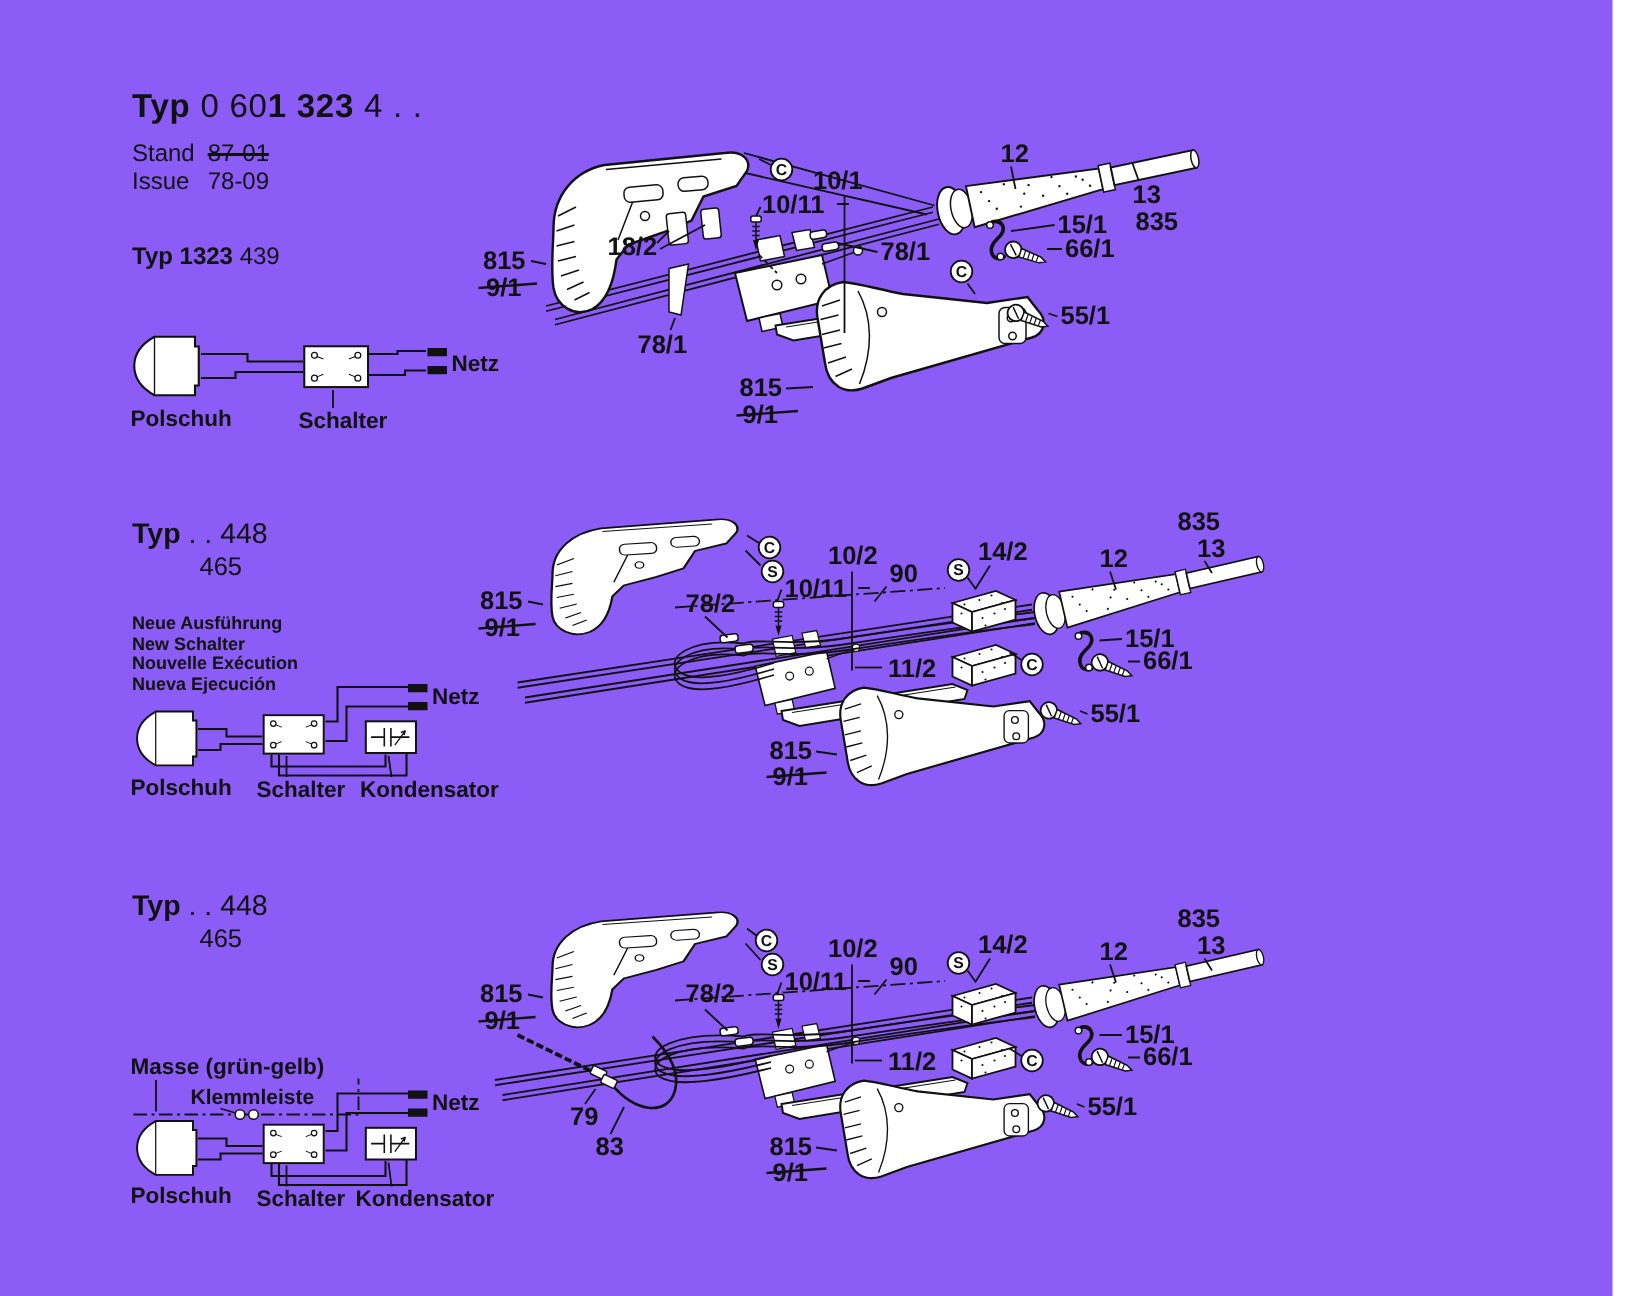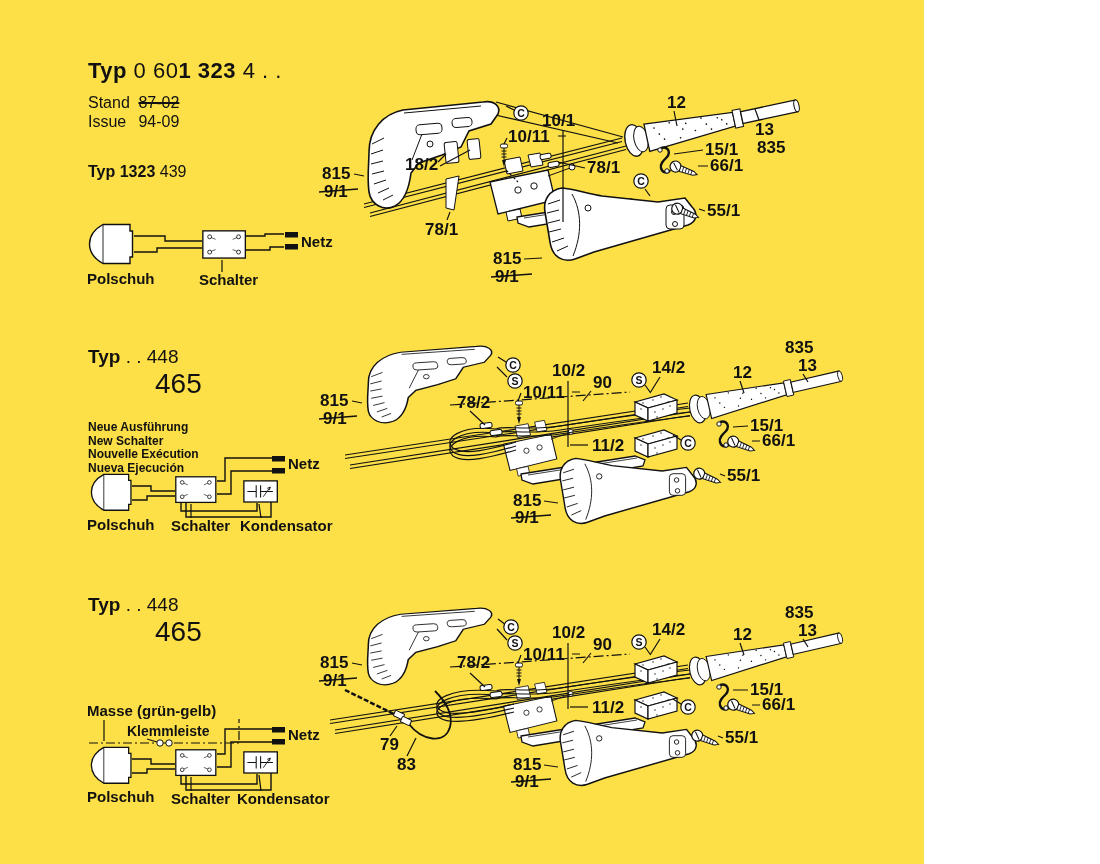--- a/index.html
+++ b/index.html
@@ -1,26 +1,26 @@
 <!DOCTYPE html>
 <html><head>
 <meta charset="utf-8">
 <style>
   html,body{margin:0;padding:0;background:#fff;}
-  #page{position:relative;width:924px;height:864px;background:#fde047;overflow:hidden;
+  #page{position:relative;width:1075px;height:864px;background:#8b5cf6;overflow:hidden;
         font-family:"Liberation Sans",sans-serif;color:#111;}
   .abs{position:absolute;}
   .b{font-weight:bold;}
   .strike{text-decoration:line-through;text-decoration-thickness:2px;}
   .typline{font-size:22px;letter-spacing:.5px;white-space:nowrap;}
   .stdrow{font-size:16px;line-height:19px;}
   .stdrow .lab{display:inline-block;width:46px;}
   .typ2{font-size:16px;white-space:nowrap;}
   .sec-typ{font-size:19px;white-space:nowrap;}
-  .sec-typ2{font-size:28px;margin-left:67px;}
+  .sec-typ2{font-size:17px;margin-left:45px;}
   .execs{margin-top:21px;font-size:12px;font-weight:bold;line-height:13.5px;}
   .footer{font-size:13px;line-height:16px;color:#222;}
   svg{overflow:visible;}
   text{fill:#111;}
   .callout{font:bold 17px "Liberation Sans",sans-serif;}
   .circ{font:bold 10.5px "Liberation Sans",sans-serif;text-anchor:middle;}
   .wlabel{font:bold 15px "Liberation Sans",sans-serif;}
   .wlabel-sm{font:bold 14px "Liberation Sans",sans-serif;}
   .ln{stroke:#111;stroke-width:1.2;fill:none;}
   .wire{stroke:#111;stroke-width:1.4;fill:none;}
@@ -140,25 +140,25 @@
   </svg>
 
   <div class="abs" style="left:88px;top:58px;">
     <div class="typline">
       <span class="b">Typ</span>
       <span>0 60</span><span class="b">1 323</span>
       <span>4 . .</span>
     </div>
     <div class="stdrow" style="margin-top:9px;">
       <span class="lab">Stand</span>
-      <span class="strike">87-02</span>
+      <span class="strike">87-01</span>
     </div>
     <div class="stdrow">
       <span class="lab">Issue</span>
-      <span>94-09</span>
+      <span>78-09</span>
     </div>
     <div class="typ2" style="margin-top:32px;">
       <span class="b">Typ 1323</span>
       <span>439</span>
     </div>
   </div>
 
   <svg class="abs" style="left:85px;top:220px;" width="250" height="78" viewBox="0 0 250 78">
     <g>
       <path class="wire" d="M49,16 H80 V21 H117 M49,32 H72 V28 H117"></path>

